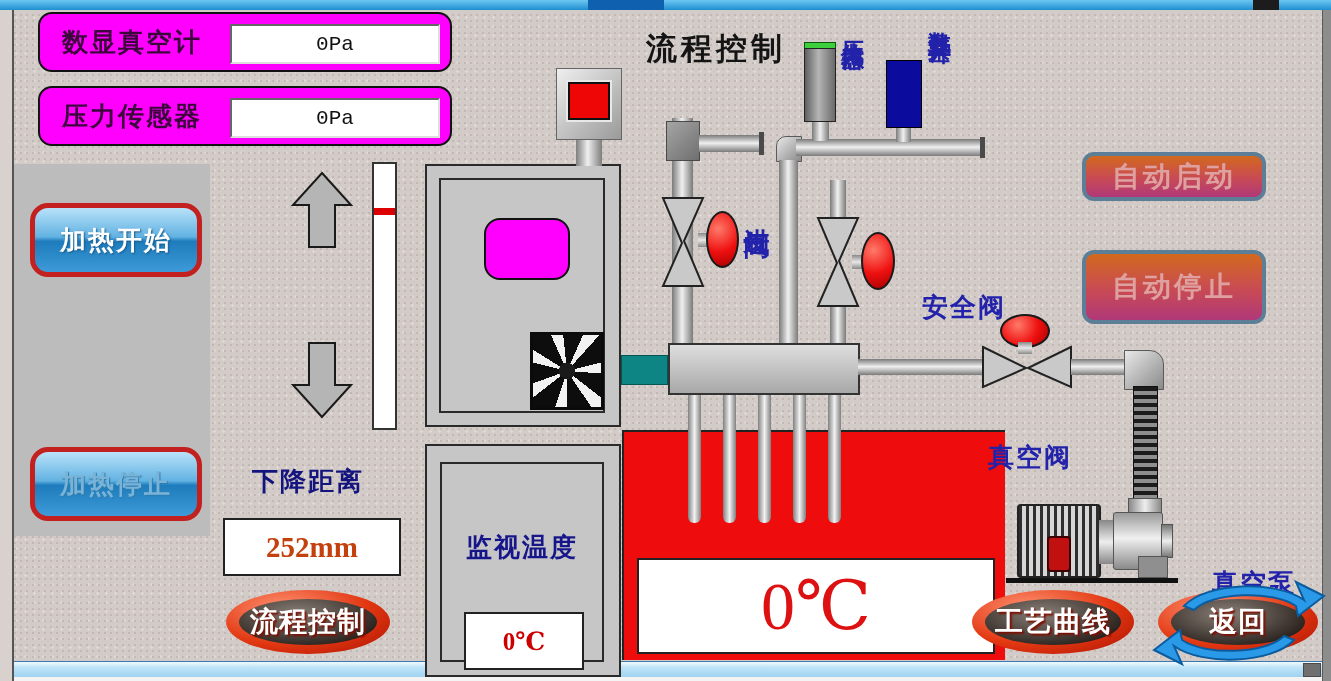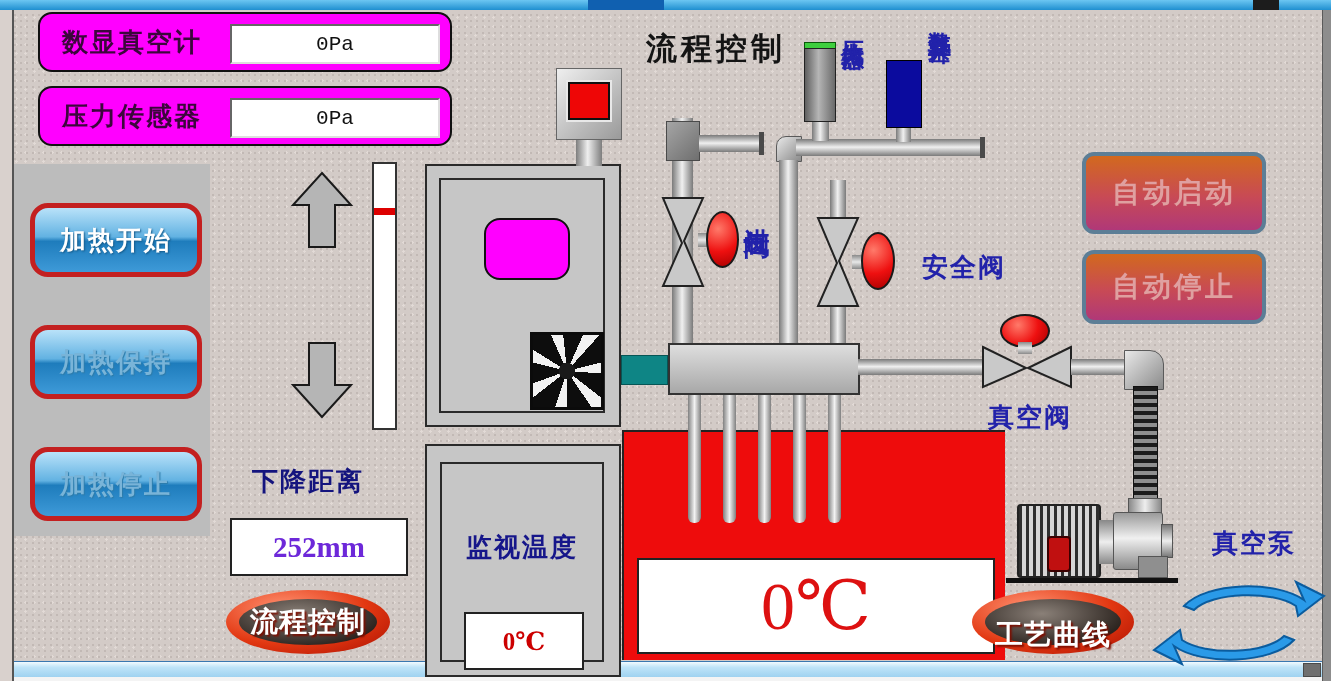--- a/index.html
+++ b/index.html
@@ -52,23 +52,23 @@
   .heat-off{color:#79b4d8;text-shadow:1px 1px 1px #2d7cab;}
 
   
   .jog{position:absolute;left:290px;width:64px;height:80px;cursor:pointer;}
   .gauge{position:absolute;left:372px;top:162px;width:25px;height:268px;background:#fff;border:2px solid #333;}
   .gauge-mark{position:absolute;left:0;top:44px;width:100%;height:7px;background:#dd0000;}
 
   
   .descent-label{position:absolute;left:252px;top:464px;width:160px;font-size:26px;font-weight:bold;
     color:#14147e;letter-spacing:2px;}
-  .descent-box{position:absolute;left:230px;top:518px;width:178px;height:58px;background:#fff;border:2px solid #222;
-    display:flex;align-items:center;justify-content:center;
-    font-family:"Liberation Serif","DejaVu Serif",serif;font-size:29px;font-weight:bold;color:#6d28d9;}
+  .descent-box{position:absolute;left:223px;top:518px;width:178px;height:58px;background:#fff;border:2px solid #222;
+    display:flex;align-items:center;justify-content:center;
+    font-family:"Liberation Serif","DejaVu Serif",serif;font-size:29px;font-weight:bold;color:#c2410c;}
 
   
   .cab-top{position:absolute;left:425px;top:164px;width:196px;height:263px;background:#c6c6c6;border:2px solid #2a2a2a;}
   .cab-top-inner{position:absolute;left:12px;top:12px;width:166px;height:235px;border:2px solid #2a2a2a;}
   .furnace-window{position:absolute;left:57px;top:52px;width:86px;height:62px;background:#ff00ff;
     border:2px solid #111;border-radius:16px;}
   .fan{position:absolute;left:103px;top:166px;width:74px;height:78px;border:3px solid #0b0b0b;
     background:
       radial-gradient(circle at 50% 50%, #1a1a1a 16%, transparent 17%),
       repeating-conic-gradient(from 8deg,#0d0d0d 0deg 16deg,#f2f2f2 16deg 34deg,#0d0d0d 34deg 52deg);
@@ -110,21 +110,21 @@
     background:repeating-linear-gradient(180deg,#1c1c1c 0 4px,#8f8f8f 4px 8px);border:1px solid #111;}
   .hose-coupler{position:absolute;left:1128px;top:498px;width:34px;height:24px;
     background:linear-gradient(90deg,#8a8a8a,#eee 50%,#8a8a8a);border:1px solid #555;}
 
   
   .valve{position:absolute;}
   .actuator{position:absolute;border-radius:50%;
     background:radial-gradient(circle at 35% 30%,#ff7a6a,#ee1010 55%,#a80000);border:2px solid #1a1a1a;}
   .valve-stub-h{position:absolute;background:linear-gradient(180deg,#8a8a8a,#e8e8e8 50%,#8a8a8a);}
   .plant-label{position:absolute;color:#2222aa;font-weight:bold;}
-  .plant-label.h{font-size:26px;letter-spacing:2px;}
+  .plant-label.h{font-size:26px;letter-spacing:2px;margin-top:40px;}
   .plant-label.v{writing-mode:vertical-rl;text-orientation:upright;font-size:23px;letter-spacing:2px;line-height:1;}
 
   
   .pump-motor{position:absolute;left:1017px;top:504px;width:84px;height:74px;
     background:repeating-linear-gradient(90deg,#2e2e2e 0 3px,#d6d6d6 3px 7px);border:2px solid #222;border-radius:4px;}
   .pump-plug{position:absolute;left:28px;top:30px;width:24px;height:36px;background:#c01010;border:2px solid #3a0000;border-radius:4px;}
   .pump-shaft{position:absolute;left:1099px;top:520px;width:16px;height:44px;
     background:linear-gradient(180deg,#888,#eee 50%,#888);}
   .pump-head{position:absolute;left:1113px;top:512px;width:50px;height:58px;
     background:linear-gradient(180deg,#9a9a9a,#f0f0f0 45%,#8a8a8a);border:1px solid #555;border-radius:3px;}
@@ -177,21 +177,20 @@
     <span class="lbl">数显真空计</span>
     <div class="field">0Pa</div>
   </div>
   <div class="readout" style="top:86px;">
     <span class="lbl">压力传感器</span>
     <div class="field">0Pa</div>
   </div>
 
   <div class="left-panel"></div>
   <div class="heat-btn heat-on" style="top:203px;">加热开始</div>
-  <div class="heat-btn heat-off" style="top:325px;">加热保持</div>
   <div class="heat-btn heat-off" style="top:447px;">加热停止</div>
 
   <div class="jog" style="top:170px;">
     <svg width="64" height="80" viewBox="0 0 64 80">
         <path d="M32 3 L61 35 L45 35 L45 77 L19 77 L19 35 L3 35 Z" fill="#b5b5b5" stroke="#1a1a1a" stroke-width="2"></path>
       </svg>
   </div>
   <div class="jog" style="top:340px;">
     <svg width="64" height="80" viewBox="0 0 64 80" style="transform:rotate(180deg);">
         <path d="M32 3 L61 35 L45 35 L45 77 L19 77 L19 35 L3 35 Z" fill="#b5b5b5" stroke="#1a1a1a" stroke-width="2"></path>
@@ -290,27 +289,30 @@
   <div class="pump-motor">
     <div class="pump-plug"></div>
   </div>
   <div class="pump-shaft"></div>
   <div class="pump-head"></div>
   <div class="pump-flange"></div>
   <div class="pump-foot"></div>
   <div class="pump-base"></div>
   <div class="plant-label h" style="left:1212px;top:526px;">真空泵</div>
 
-  <div class="auto-btn" style="top:152px;height:82px;">自动启动</div>
+  <div class="auto-btn" style="top:152px;height:49px;">自动启动</div>
   <div class="auto-btn" style="top:250px;height:74px;">自动停止</div>
 
   <div class="oval-btn" style="left:226px;top:590px;width:164px;">
     <span>流程控制</span>
   </div>
-  <div class="oval-btn" style="left:972px;top:590px;width:162px;align-items:flex-end;">
+  <div class="oval-btn" style="left:972px;top:590px;width:162px;">
     <span>工艺曲线</span>
+  </div>
+  <div class="oval-btn" style="left:1158px;top:590px;width:160px;">
+    <span>返回</span>
   </div>
   <svg class="back-swirl" viewBox="0 0 186 94">
     <path d="M38 30 C60 6 130 4 158 24 L150 6 L178 20 L152 40 L150 30 C126 14 66 16 48 34 Z" fill="#2a9ae8" stroke="#0b5c9e" stroke-width="2"></path>
     <path d="M148 64 C126 88 56 90 28 70 L36 88 L8 74 L34 54 L36 64 C60 80 120 78 138 60 Z" fill="#2a9ae8" stroke="#0b5c9e" stroke-width="2"></path>
   </svg>
 
 </div>
 
 </body></html>

